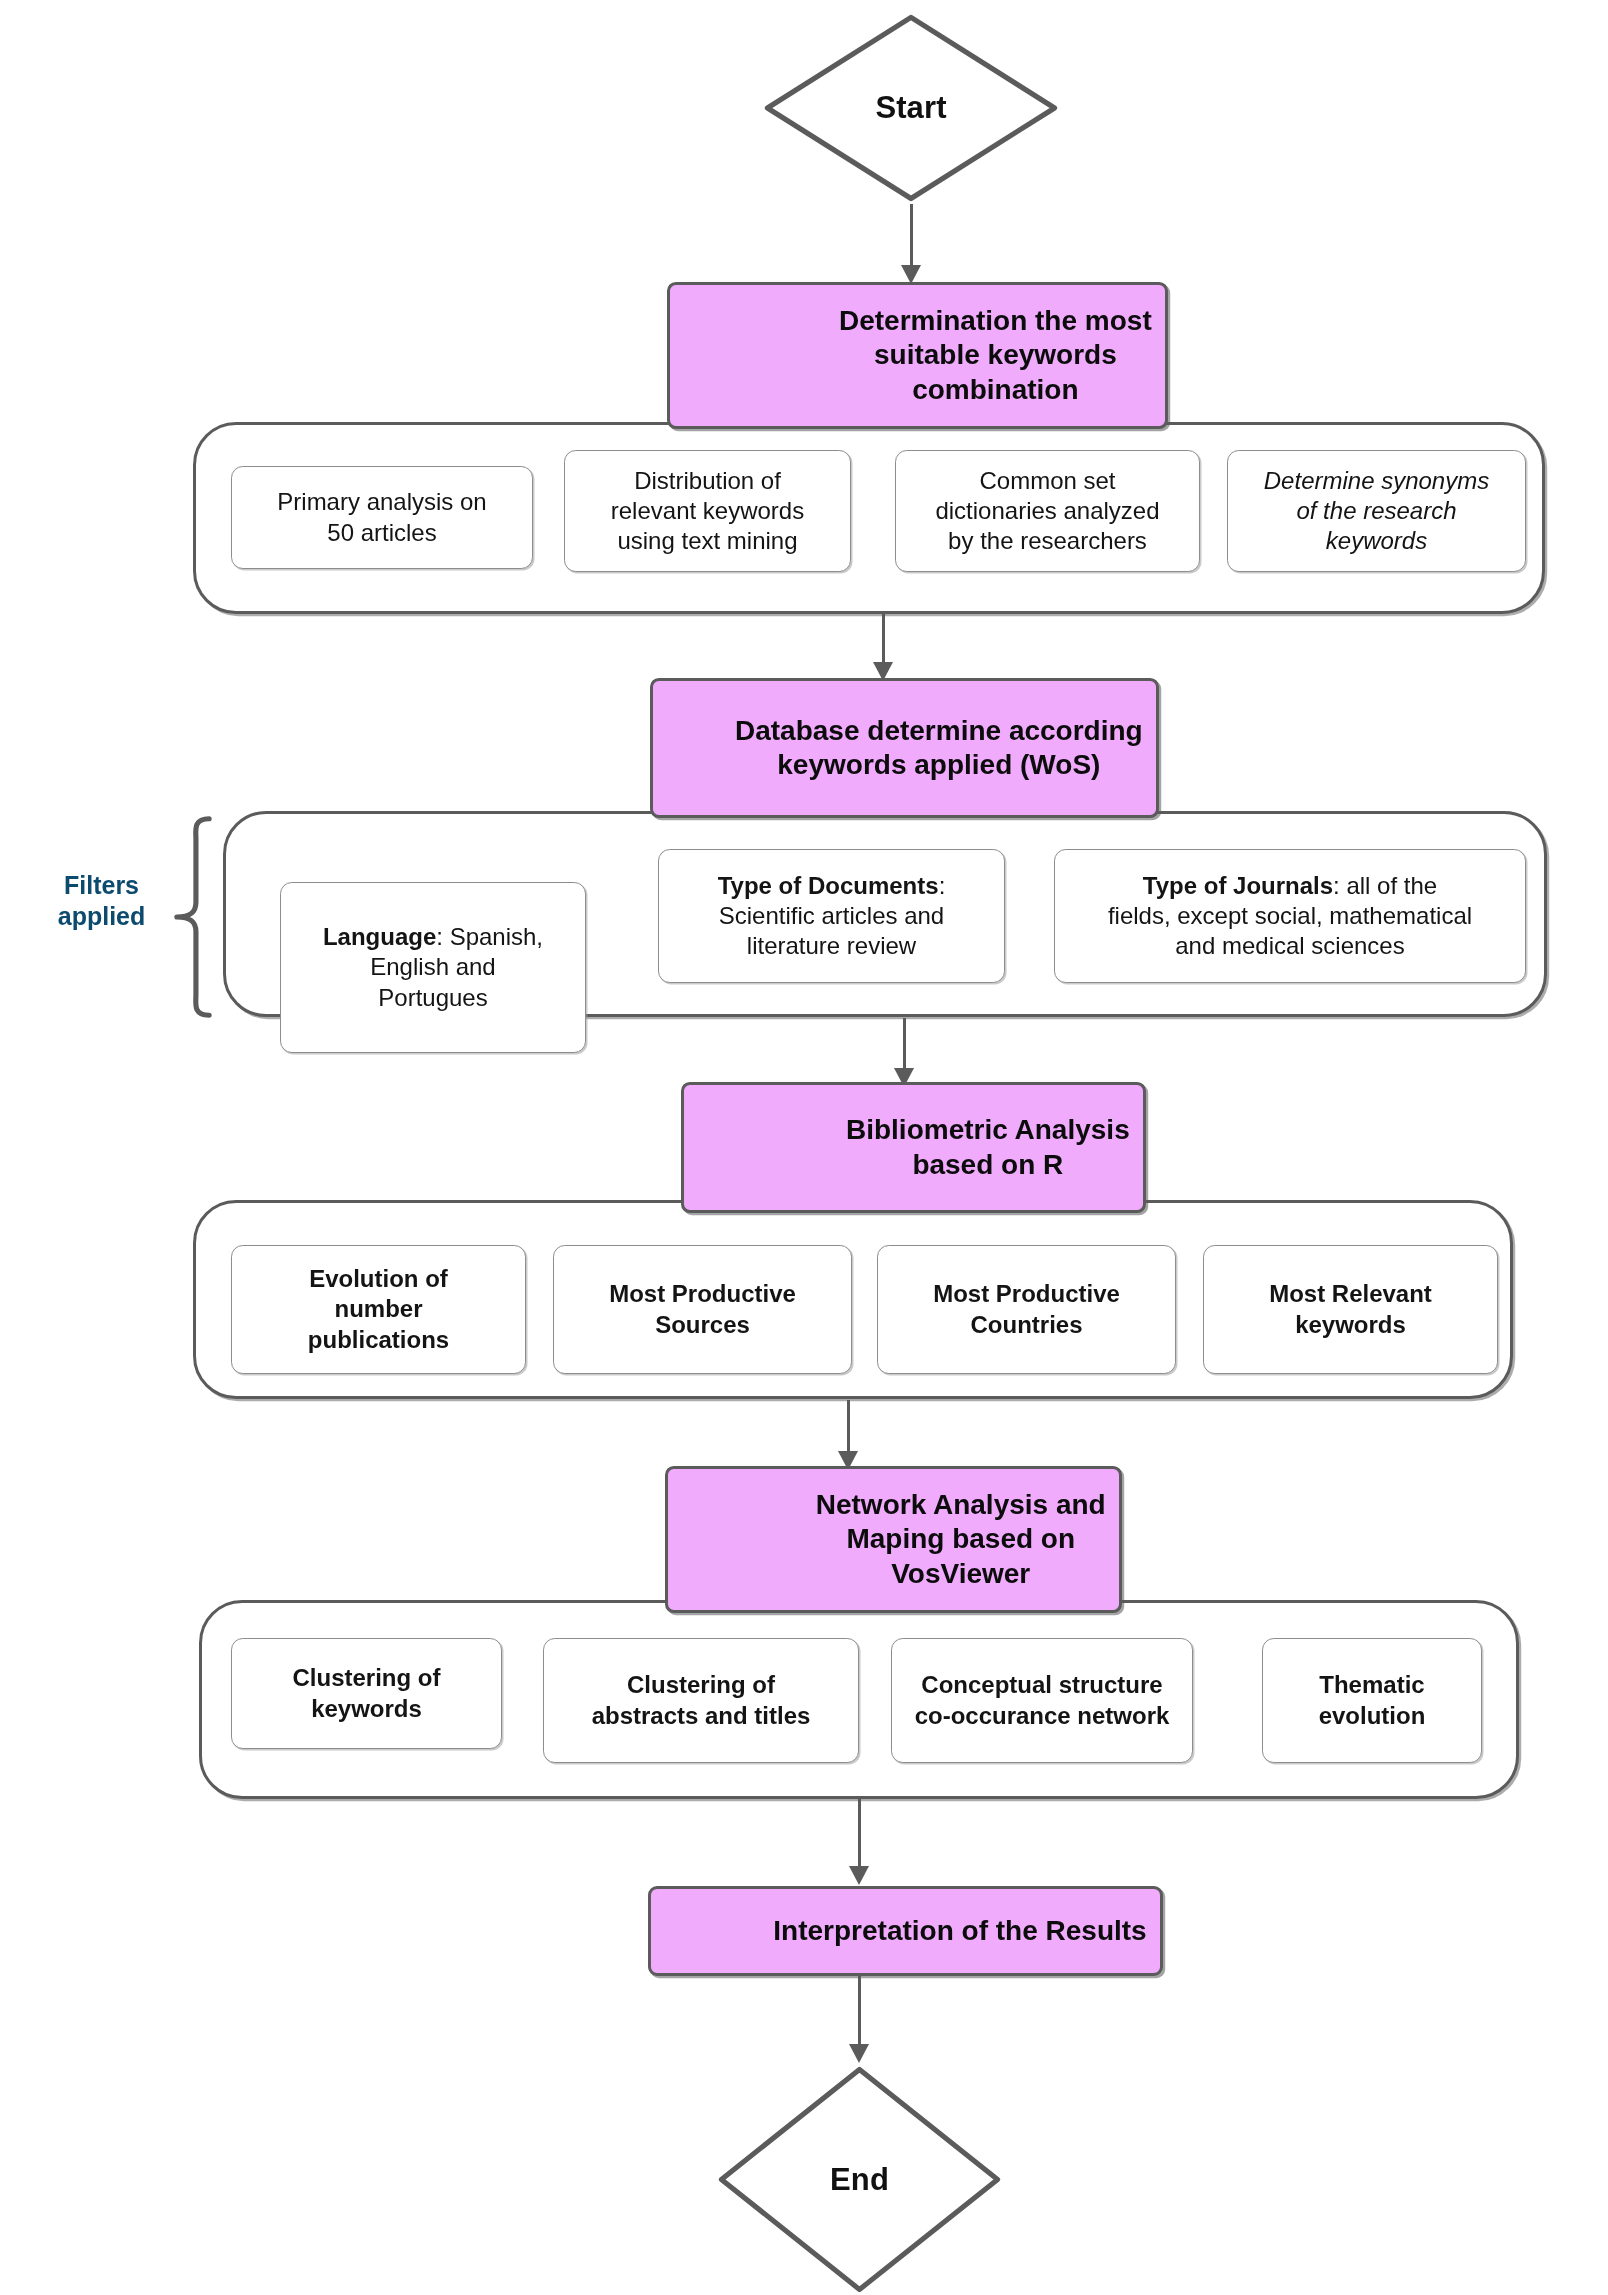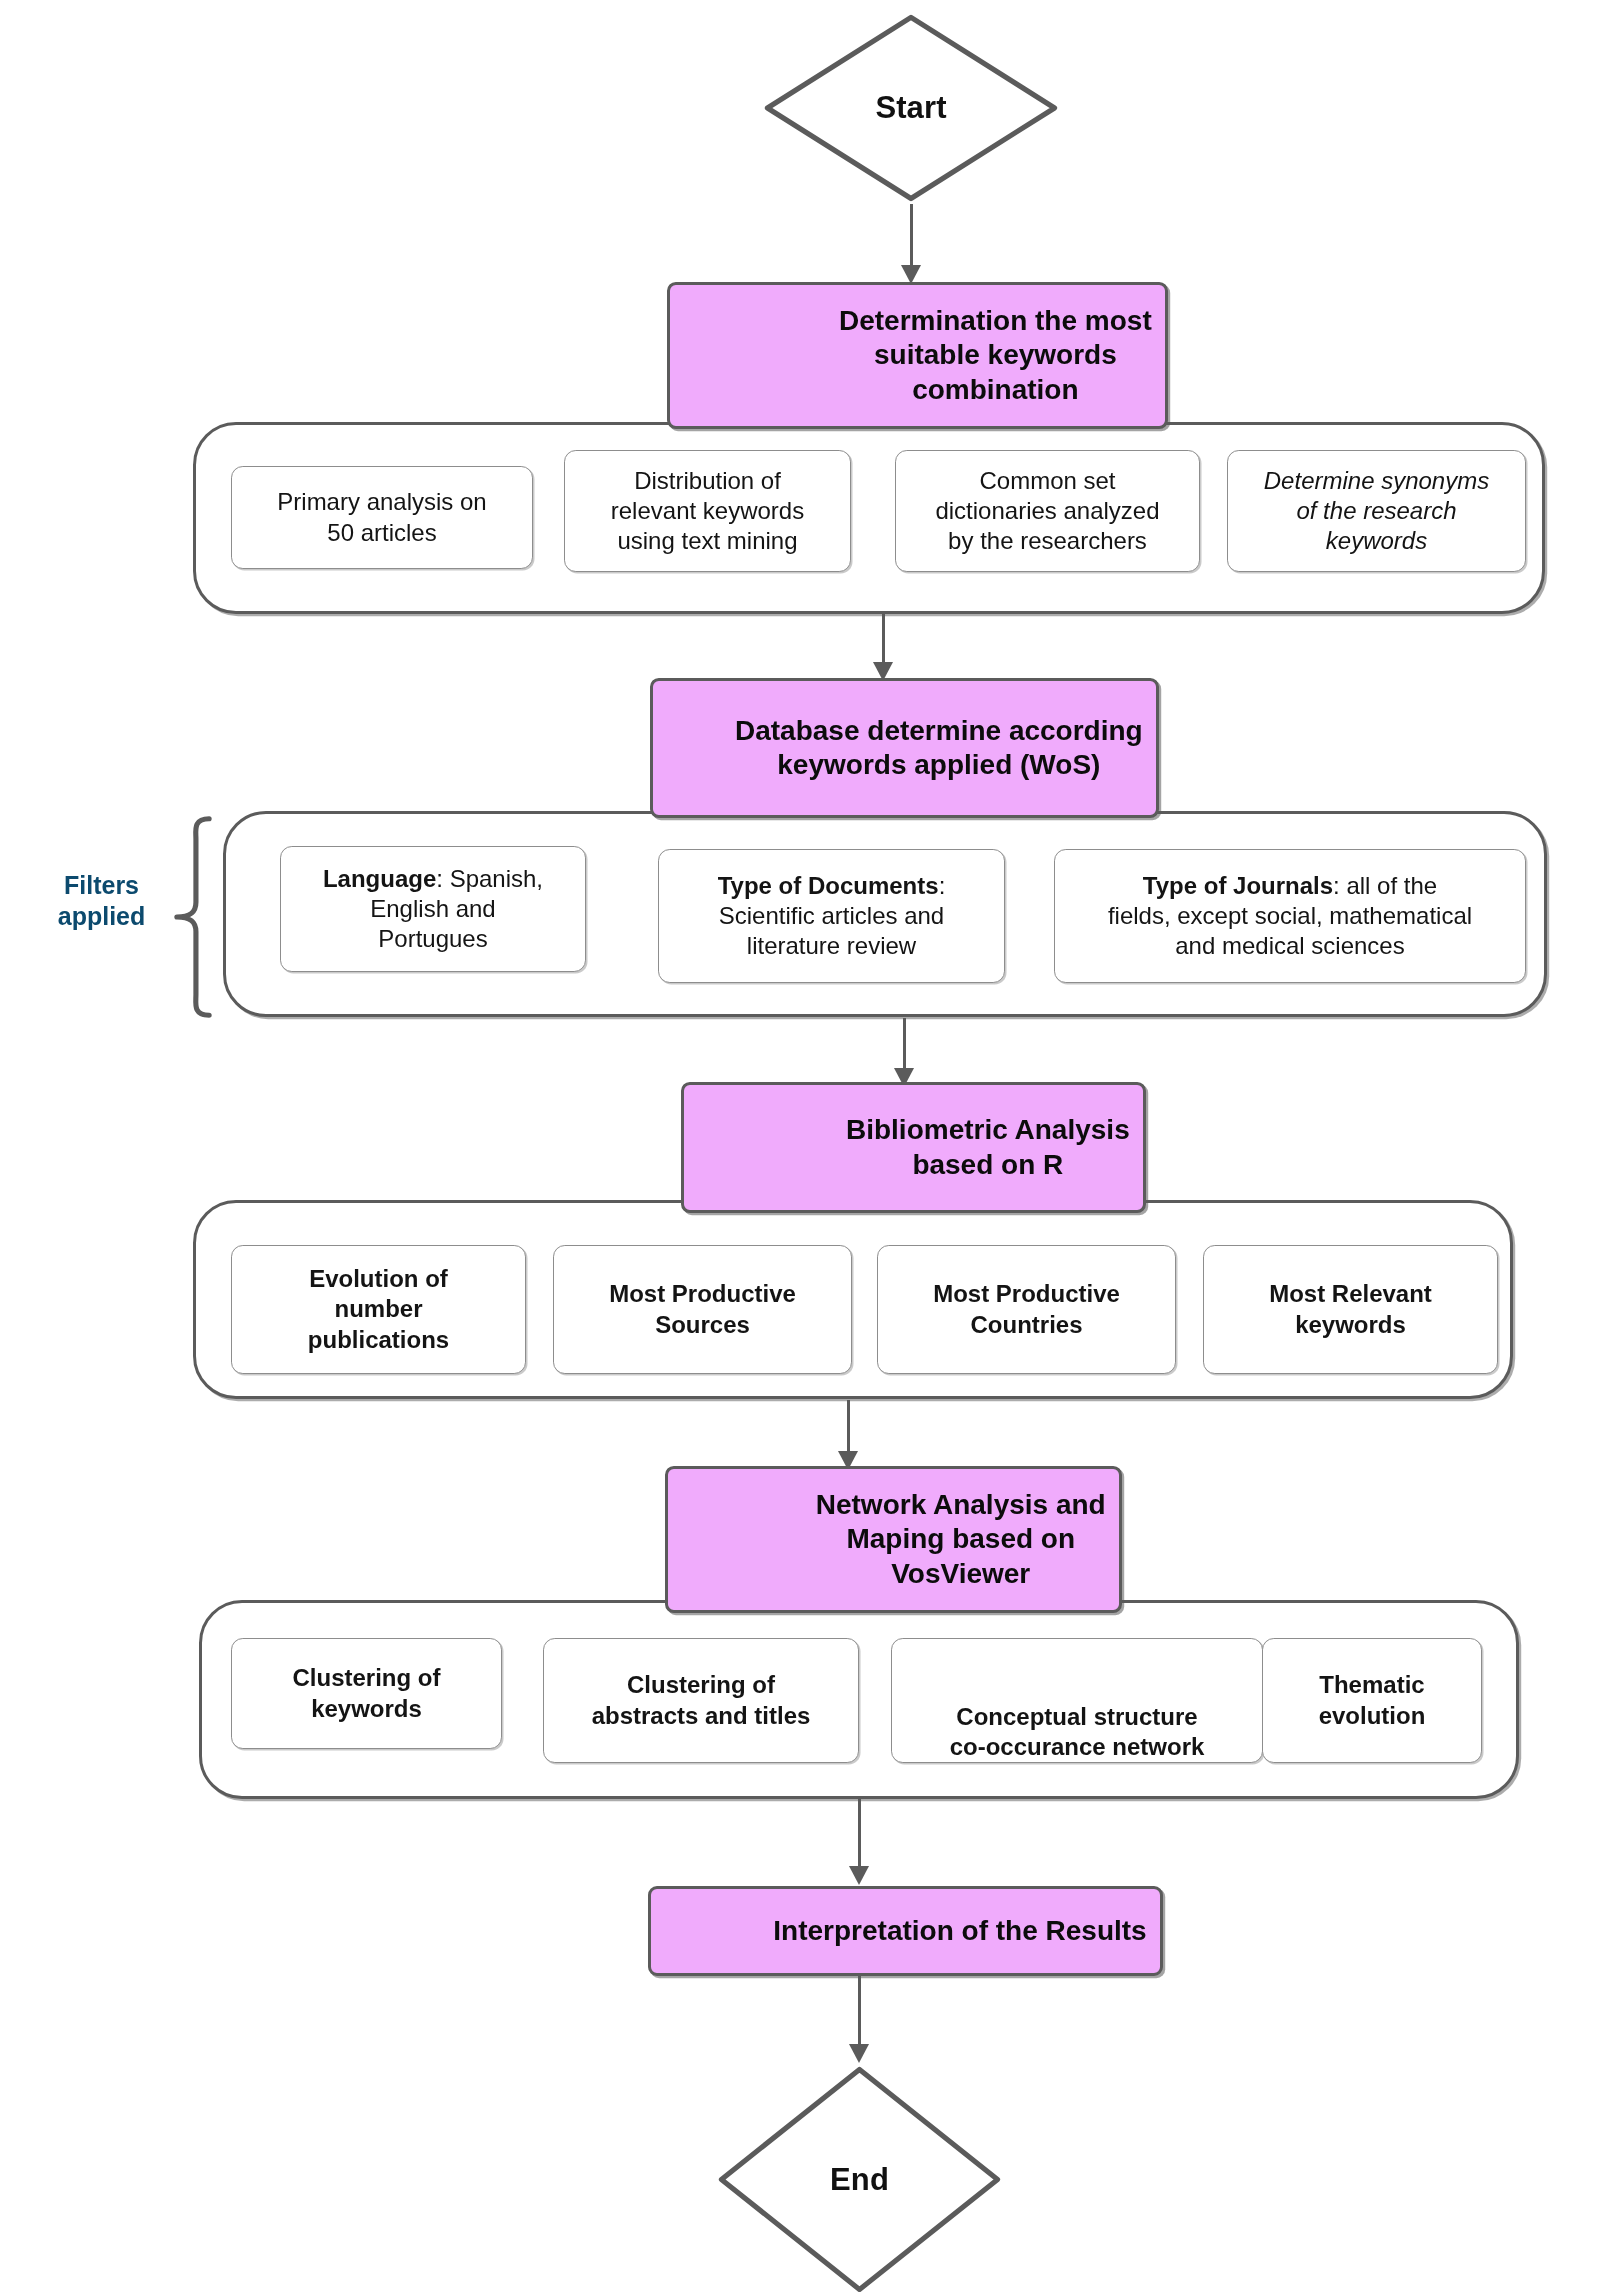--- a/index.html
+++ b/index.html
@@ -174,21 +174,21 @@
 
   <div class="abs side-label" style="left:28px; top:870px; width:147px;">Filters
 applied</div>
   <div class="abs brace" style="left:171px; top:814px; width:44px; height:206px;">
     <svg width="44" height="206" viewBox="0 0 60 280">
       <path d="M52 6 C30 6 34 22 34 34 L34 120 C34 134 26 140 8 140
                C26 140 34 146 34 160 L34 246 C34 258 30 274 52 274" fill="none" stroke="#5b5b5b" stroke-width="7" stroke-linecap="round" stroke-linejoin="round"></path>
     </svg>
   </div>
 
-  <div class="abs subbox" style="left:280px; top:846px; width:306px; height:126px;">
+  <div class="abs subbox" style="left:280px; top:882px; width:306px; height:171px;">
     <span class="sb-text"><span class="lead">Language</span><span>: Spanish,
 English and
 Portugues</span></span>
   </div>
   <div class="abs subbox" style="left:658px; top:849px; width:347px; height:134px;">
     <span class="sb-text"><span class="lead">Type of  Documents</span><span>:
 Scientific articles and
 literature review</span></span>
   </div>
   <div class="abs subbox" style="left:1054px; top:849px; width:472px; height:134px;">
@@ -237,21 +237,21 @@
   </div>
 
   <div class="abs subbox bold" style="left:231px; top:1638px; width:271px; height:111px;">
     <span class="sb-text">Clustering of
 keywords</span>
   </div>
   <div class="abs subbox bold" style="left:543px; top:1638px; width:316px; height:125px;">
     <span class="sb-text">Clustering of
 abstracts and titles</span>
   </div>
-  <div class="abs subbox bold" style="left:891px; top:1638px; width:372px; height:125px;align-items:flex-end;">
+  <div class="abs subbox bold" style="left:891px; top:1638px; width:302px; height:125px;">
     <span class="sb-text">Conceptual structure
 co-occurance network</span>
   </div>
   <div class="abs subbox bold" style="left:1262px; top:1638px; width:220px; height:125px;">
     <span class="sb-text">Thematic
 evolution</span>
   </div>
 
   <div class="abs arrow-line" style="left:858px; top:1799px; height:74px;"></div>
   <div class="abs arrow-head" style="left:849px; top:1866px;"></div>

